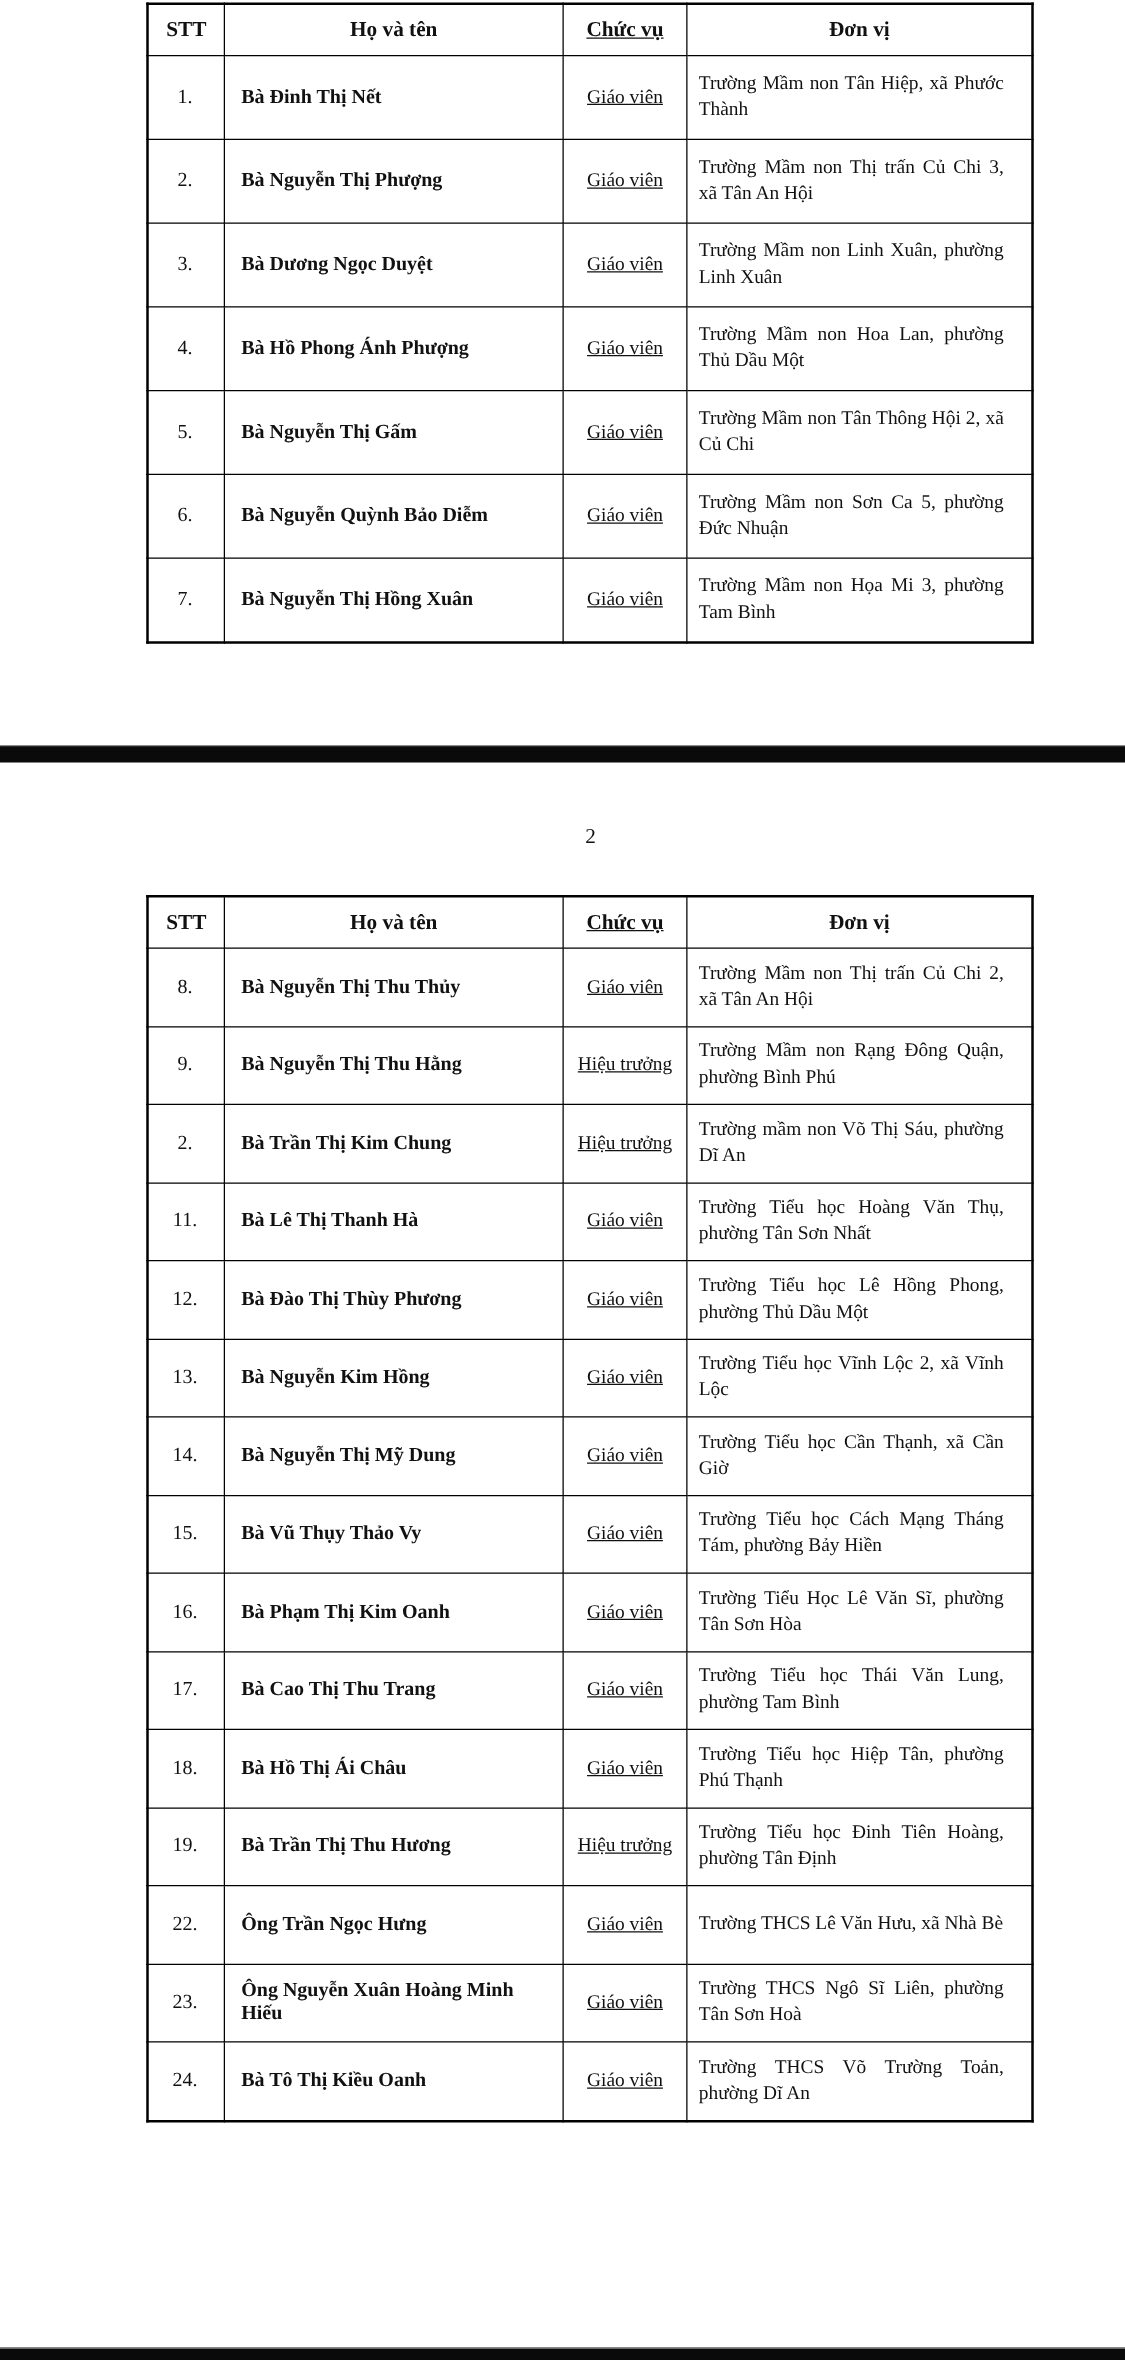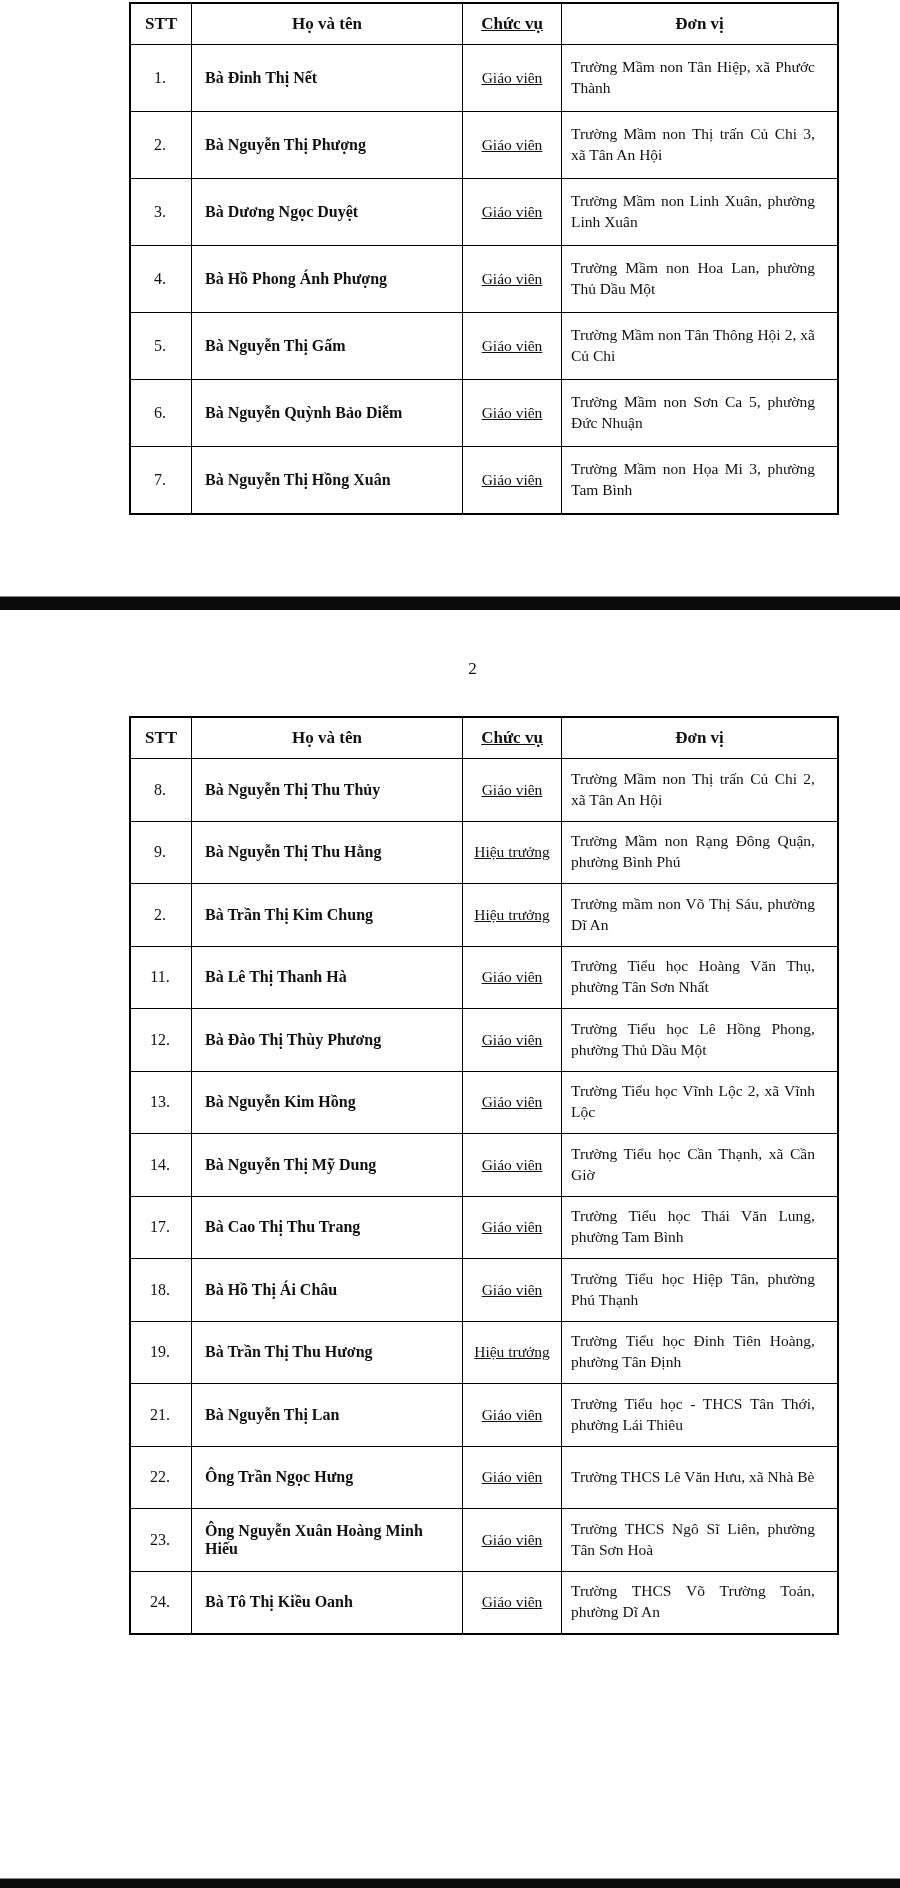--- a/index.html
+++ b/index.html
@@ -2,21 +2,21 @@
 <html><head>
 <meta charset="utf-8">
 <style>
   html,body { margin:0; padding:0; }
   body {
     width:900px; height:1888px; position:relative; overflow:hidden;
     background:#ffffff; color:#111111;
     font-family:"Liberation Serif", serif;
   }
   .doc-table {
-    position:absolute; left:129px; width:687px;
+    position:absolute; left:117px; width:687px;
     border-collapse:collapse; table-layout:fixed;
     border:2px solid #000;
   }
   #table1 { top:2px; }
   #table2 { top:716px; }
   .doc-table th, .doc-table td {
     border:1.5px solid #000;
     vertical-align:middle;
     overflow:hidden;
   }
@@ -146,44 +146,50 @@
         <td class="c-role">Giáo viên</td>
         <td class="c-unit">Trường Tiểu học Vĩnh Lộc 2, xã Vĩnh Lộc</td>
       </tr>
     <tr>
         <td class="c-stt">14.</td>
         <td class="c-name">Bà Nguyễn Thị Mỹ Dung</td>
         <td class="c-role">Giáo viên</td>
         <td class="c-unit">Trường Tiểu học Cần Thạnh, xã Cần Giờ</td>
       </tr>
     <tr>
+        <td class="c-stt">15.</td>
+        <td class="c-name">Bà Vũ Thụy Thảo Vy</td>
+        <td class="c-role">Giáo viên</td>
+        <td class="c-unit">Trường Tiểu học Cách Mạng Tháng Tám, phường Bảy Hiền</td>
+      </tr>
+    <tr>
+        <td class="c-stt">16.</td>
+        <td class="c-name">Bà Phạm Thị Kim Oanh</td>
+        <td class="c-role">Giáo viên</td>
+        <td class="c-unit">Trường Tiểu Học Lê Văn Sĩ, phường Tân Sơn Hòa</td>
+      </tr>
+    <tr>
         <td class="c-stt">17.</td>
         <td class="c-name">Bà Cao Thị Thu Trang</td>
         <td class="c-role">Giáo viên</td>
         <td class="c-unit">Trường Tiểu học Thái Văn Lung, phường Tam Bình</td>
       </tr>
     <tr>
         <td class="c-stt">18.</td>
         <td class="c-name">Bà Hồ Thị Ái Châu</td>
         <td class="c-role">Giáo viên</td>
         <td class="c-unit">Trường Tiểu học Hiệp Tân, phường Phú Thạnh</td>
       </tr>
     <tr>
         <td class="c-stt">19.</td>
         <td class="c-name">Bà Trần Thị Thu Hương</td>
         <td class="c-role">Hiệu trưởng</td>
         <td class="c-unit">Trường Tiểu học Đinh Tiên Hoàng, phường Tân Định</td>
       </tr>
     <tr>
-        <td class="c-stt">21.</td>
-        <td class="c-name">Bà Nguyễn Thị Lan</td>
-        <td class="c-role">Giáo viên</td>
-        <td class="c-unit">Trường Tiểu học - THCS Tân Thới, phường Lái Thiêu</td>
-      </tr>
-    <tr>
         <td class="c-stt">22.</td>
         <td class="c-name">Ông Trần Ngọc Hưng</td>
         <td class="c-role">Giáo viên</td>
         <td class="c-unit">Trường THCS Lê Văn Hưu, xã Nhà Bè</td>
       </tr>
     <tr>
         <td class="c-stt">23.</td>
         <td class="c-name">Ông Nguyễn Xuân Hoàng Minh Hiếu</td>
         <td class="c-role">Giáo viên</td>
         <td class="c-unit">Trường THCS Ngô Sĩ Liên, phường Tân Sơn Hoà</td>

